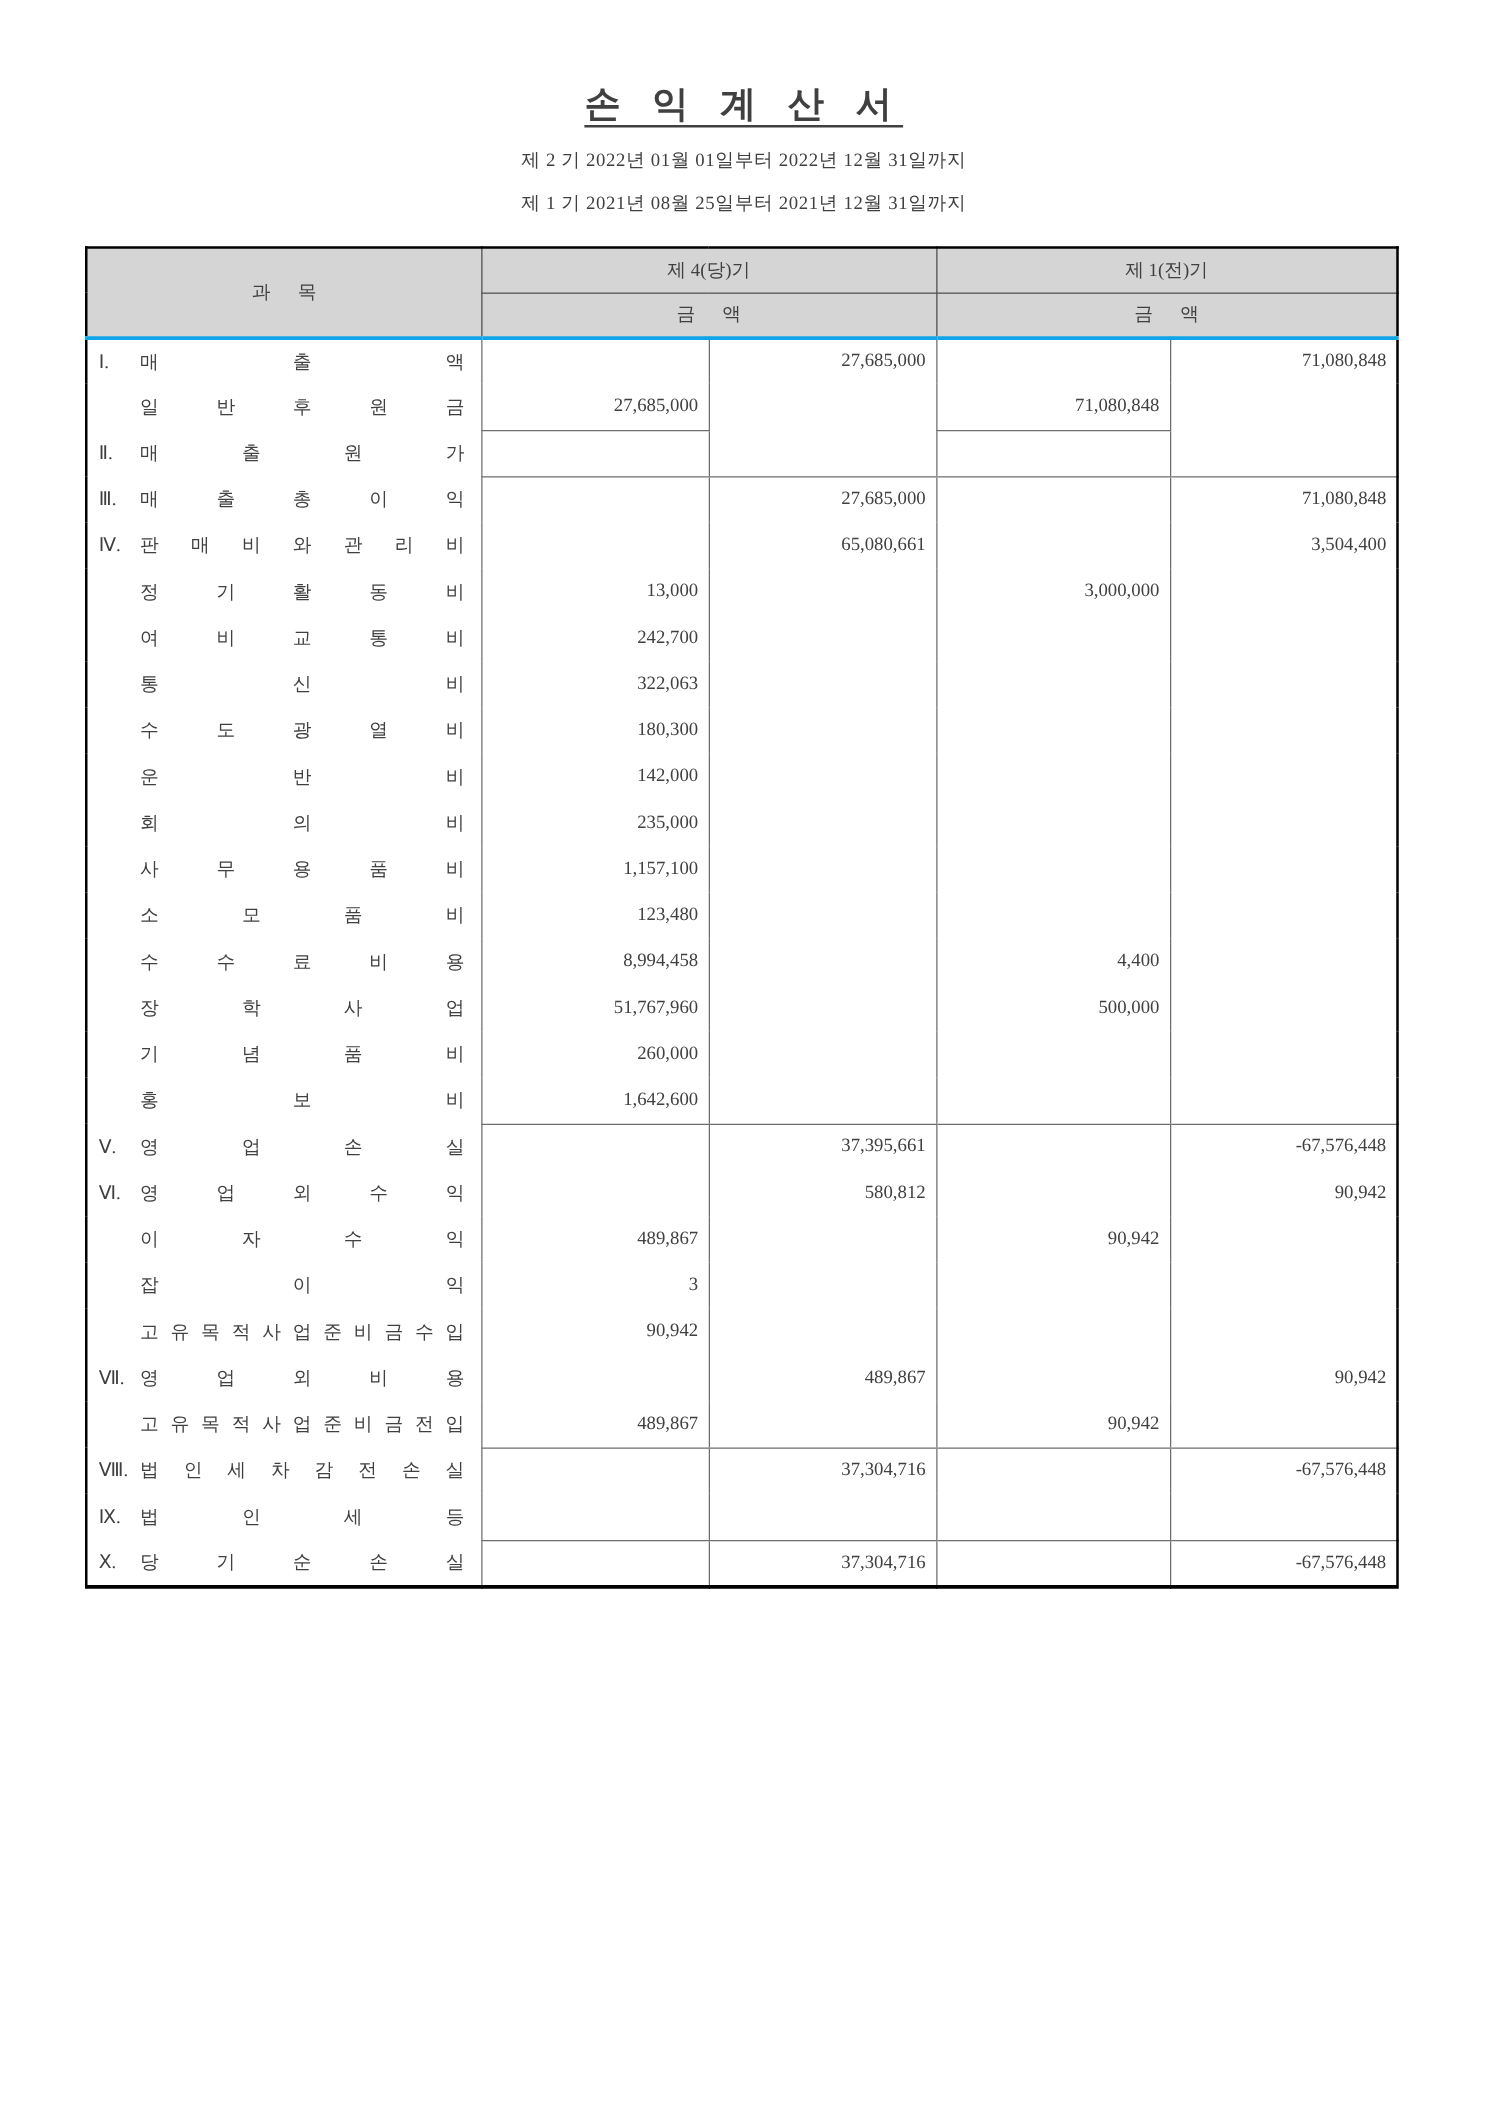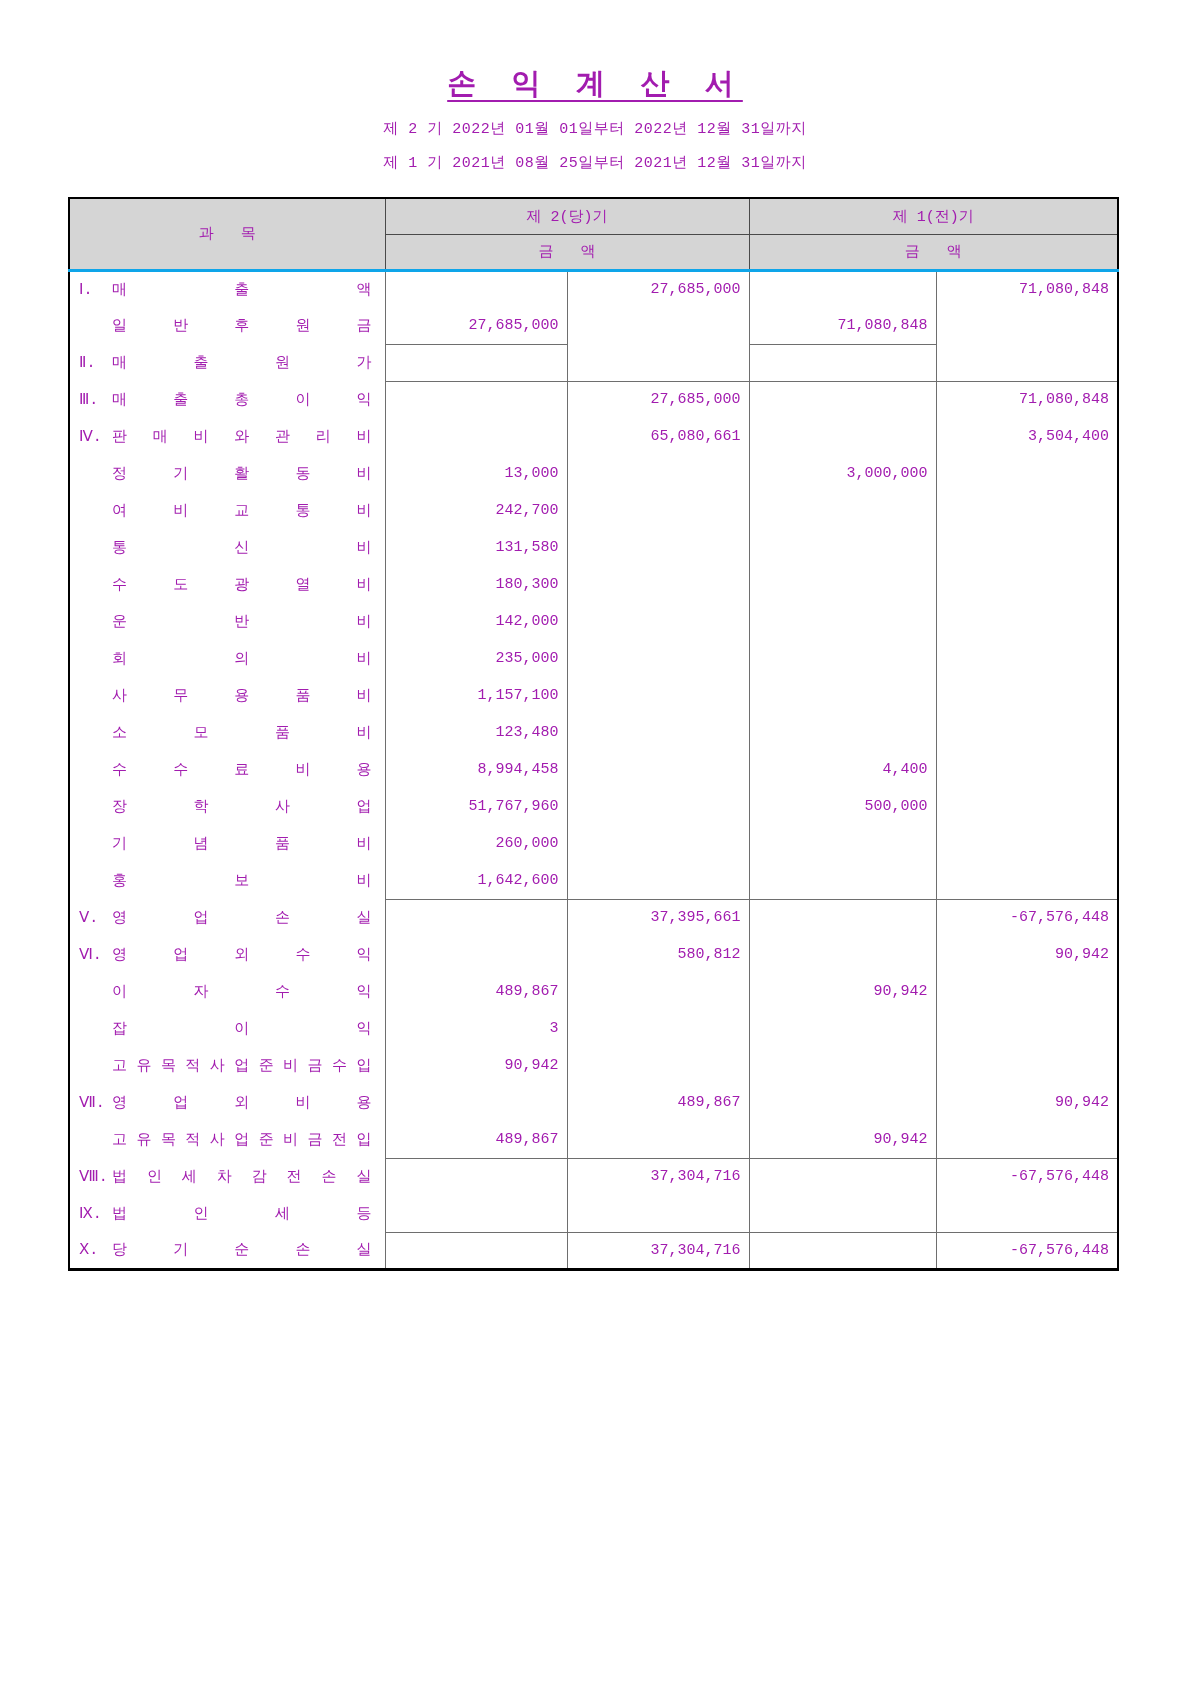--- a/index.html
+++ b/index.html
@@ -1,22 +1,22 @@
 <!DOCTYPE html>
 <html><head>
 <meta charset="utf-8">
 <style>
   * { margin:0; padding:0; box-sizing:border-box; }
   html,body { background:#ffffff; }
   .page {
     position:relative;
     width:1190px; height:1518px;
     background:#ffffff;
-    font-family:Liberation Mono, monospace;
-    color:#a21caf;
+    font-family:Liberation Serif, serif;
+    color:#404040;
     overflow:hidden;
   }
   .title {
     text-align:center;
     margin-top:64px;
     font-size:29px;
     font-weight:bold;
     letter-spacing:9px;
     text-decoration:underline;
     text-underline-offset:7px;
@@ -80,21 +80,21 @@
     <colgroup>
       <col style="width:316px">
       <col style="width:182px">
       <col style="width:182px">
       <col style="width:187px">
       <col style="width:182px">
     </colgroup>
     <thead>
       <tr>
         <th rowspan="2" class="wspace hdr-bottom">과 목</th>
-        <th colspan="2">제 2(당)기</th>
+        <th colspan="2">제 4(당)기</th>
         <th colspan="2">제 1(전)기</th>
       </tr>
       <tr>
         <th colspan="2" class="wspace hdr-bottom">금 액</th>
         <th colspan="2" class="wspace hdr-bottom">금 액</th>
       </tr>
     </thead>
     <tbody>
         <tr>
           <td class="subject">
@@ -225,21 +225,21 @@
           <td class="subject">
             <div class="lbl">
               <span class="pfx"></span>
               <span class="chars">
                 <span>통</span>
                 <span>신</span>
                 <span>비</span>
               </span>
             </div>
           </td>
-          <td class="amt">131,580</td>
+          <td class="amt">322,063</td>
           <td class="amt"></td>
           <td class="amt"></td>
           <td class="amt"></td>
         </tr>
         <tr>
           <td class="subject">
             <div class="lbl">
               <span class="pfx"></span>
               <span class="chars">
                 <span>수</span>

